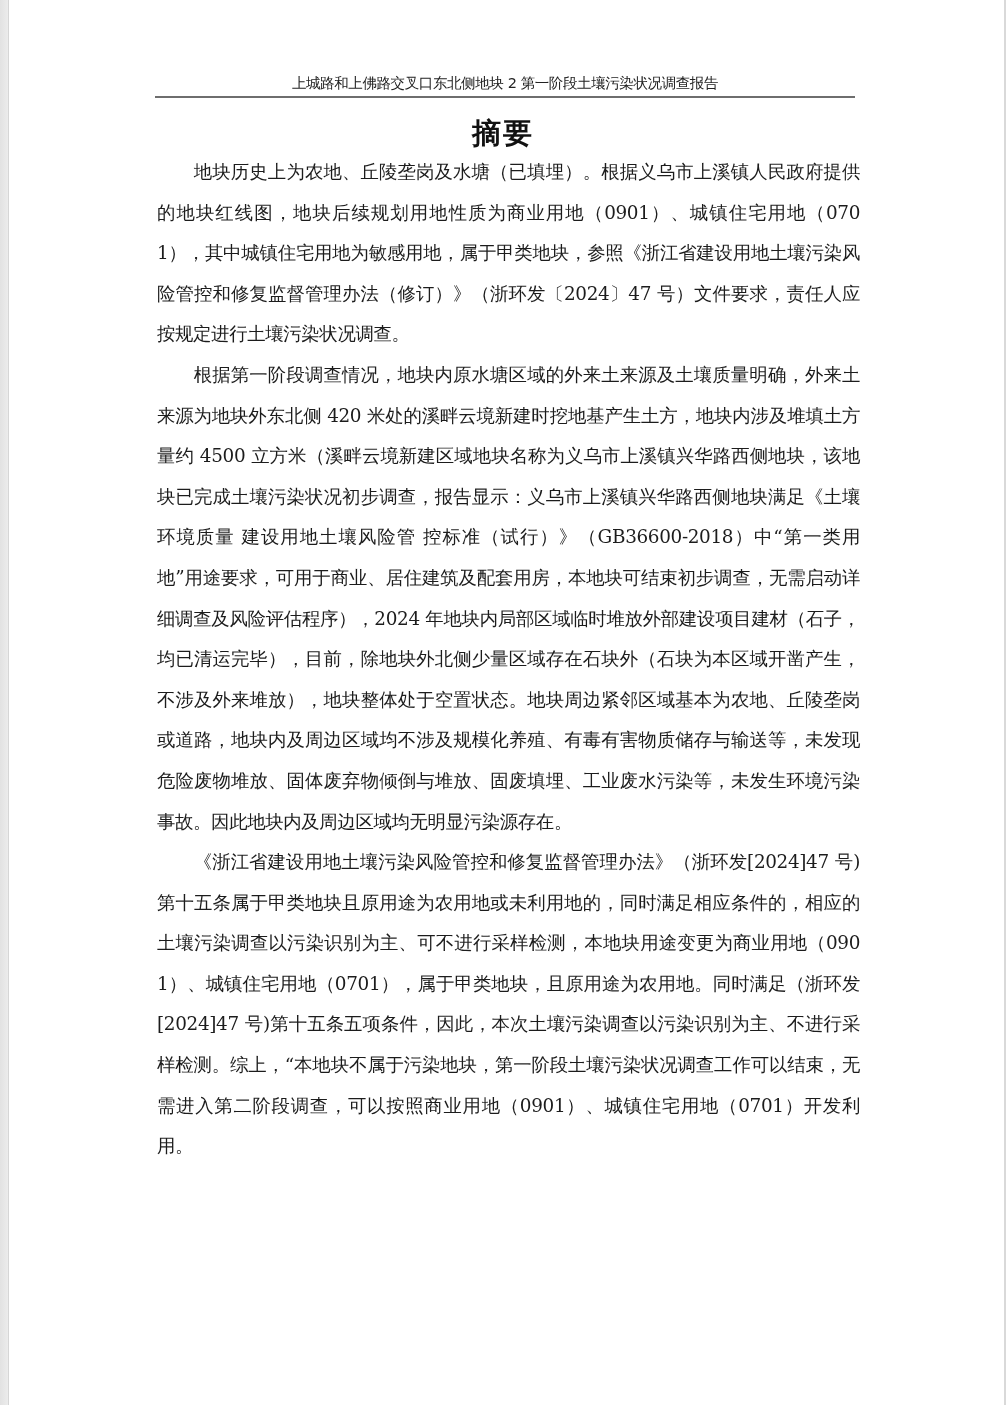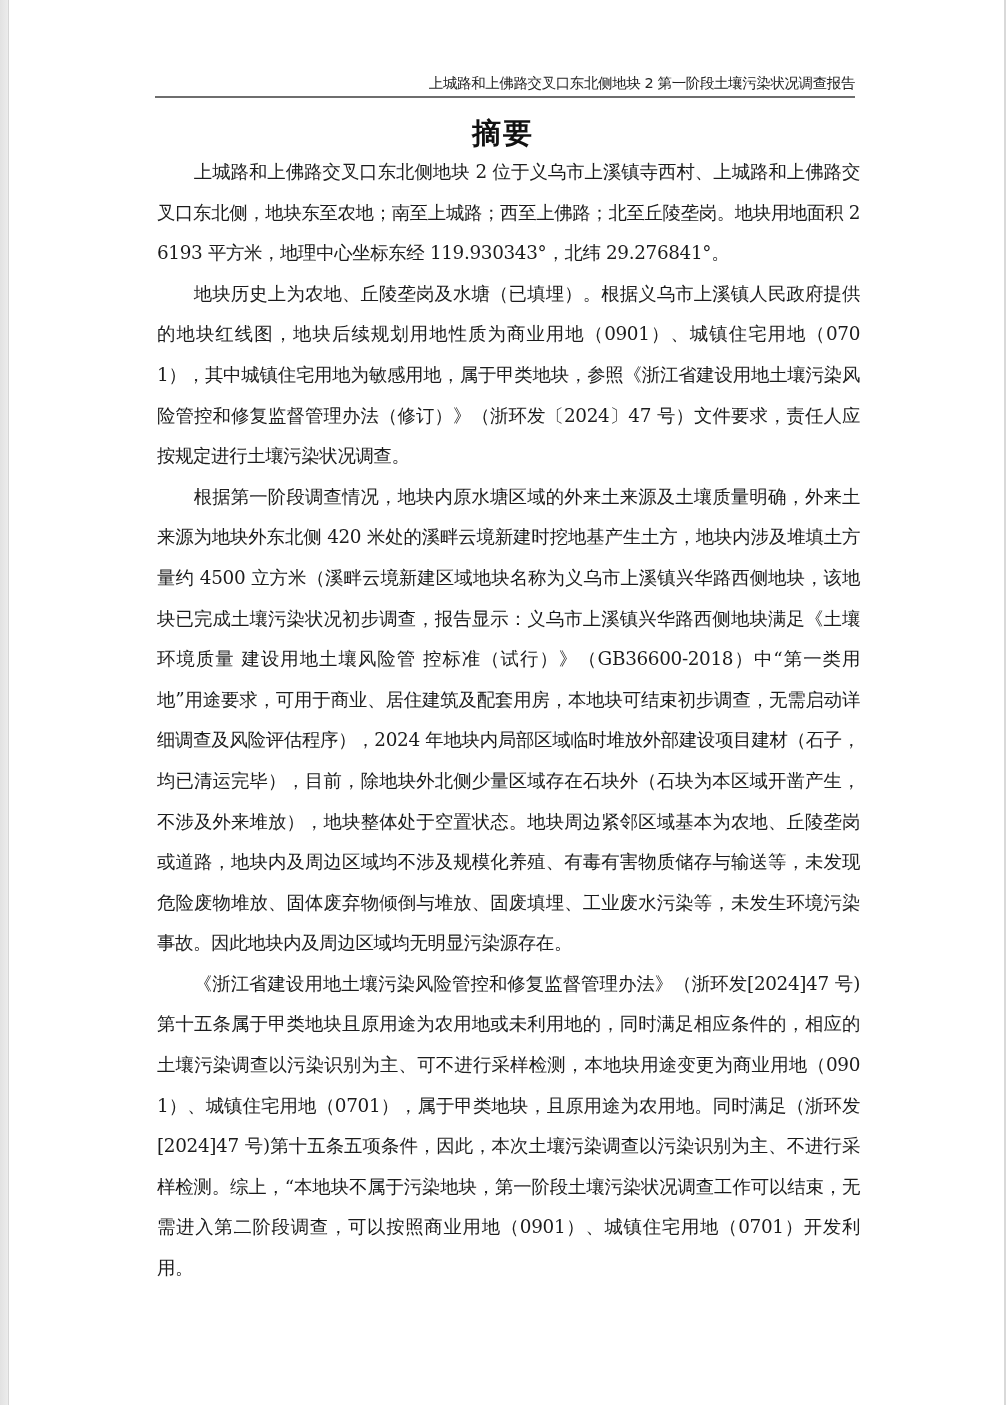--- a/index.html
+++ b/index.html
@@ -32,21 +32,21 @@
       position: absolute;
       left: 10px; top: 0;
       width: 994px; height: 1405px;
       background: #ffffff;
     }
     .running-header {
       position: absolute;
       left: 155px;
       top: 74px;
       width: 700px;
-      text-align: right;
+      text-align: center;
       font-family: "DejaVu Sans", "Liberation Sans", sans-serif;
       font-size: 14.5px;
       letter-spacing: -0.4px;
       color: #222;
       white-space: nowrap;
     }
     .header-rule {
       position: absolute;
       left: 155px;
       top: 96px;
@@ -91,17 +91,16 @@
 <div class="page">
 </div>
 <div class="right-edge"></div>
 
 <div class="running-header">上城路和上佛路交叉口东北侧地块 2 第一阶段土壤污染状况调查报告</div>
 <div class="header-rule"></div>
 
 <h1 class="doc-title" style="margin:0;">摘要</h1>
 
 <div class="body-text">
-  <p class="para">上城路和上佛路交叉口东北侧地块 2 位于义乌市上溪镇寺西村、上城路和上佛路交叉口东北侧，地块东至农地；南至上城路；西至上佛路；北至丘陵垄岗。地块用地面积 26193 平方米，地理中心坐标东经 119.930343°，北纬 29.276841°。</p>
   <p class="para">地块历史上为农地、丘陵垄岗及水塘（已填埋）。根据义乌市上溪镇人民政府提供的地块红线图，地块后续规划用地性质为商业用地（0901）、城镇住宅用地（0701），其中城镇住宅用地为敏感用地，属于甲类地块，参照《浙江省建设用地土壤污染风险管控和修复监督管理办法（修订）》（浙环发〔2024〕47 号）文件要求，责任人应按规定进行土壤污染状况调查。</p>
   <p class="para">根据第一阶段调查情况，地块内原水塘区域的外来土来源及土壤质量明确，外来土来源为地块外东北侧 420 米处的溪畔云境新建时挖地基产生土方，地块内涉及堆填土方量约 4500 立方米（溪畔云境新建区域地块名称为义乌市上溪镇兴华路西侧地块，该地块已完成土壤污染状况初步调查，报告显示：义乌市上溪镇兴华路西侧地块满足《土壤环境质量 建设用地土壤风险管 控标准（试行）》（GB36600-2018）中“第一类用地”用途要求，可用于商业、居住建筑及配套用房，本地块可结束初步调查，无需启动详细调查及风险评估程序），2024 年地块内局部区域临时堆放外部建设项目建材（石子，均已清运完毕），目前，除地块外北侧少量区域存在石块外（石块为本区域开凿产生，不涉及外来堆放），地块整体处于空置状态。地块周边紧邻区域基本为农地、丘陵垄岗或道路，地块内及周边区域均不涉及规模化养殖、有毒有害物质储存与输送等，未发现危险废物堆放、固体废弃物倾倒与堆放、固废填埋、工业废水污染等，未发生环境污染事故。因此地块内及周边区域均无明显污染源存在。</p>
   <p class="para">《浙江省建设用地土壤污染风险管控和修复监督管理办法》（浙环发[2024]47 号)第十五条属于甲类地块且原用途为农用地或未利用地的，同时满足相应条件的，相应的土壤污染调查以污染识别为主、可不进行采样检测，本地块用途变更为商业用地（0901）、城镇住宅用地（0701），属于甲类地块，且原用途为农用地。同时满足（浙环发[2024]47 号)第十五条五项条件，因此，本次土壤污染调查以污染识别为主、不进行采样检测。综上，“本地块不属于污染地块，第一阶段土壤污染状况调查工作可以结束，无需进入第二阶段调查，可以按照商业用地（0901）、城镇住宅用地（0701）开发利用。</p>
 </div>
 
 </body></html>

